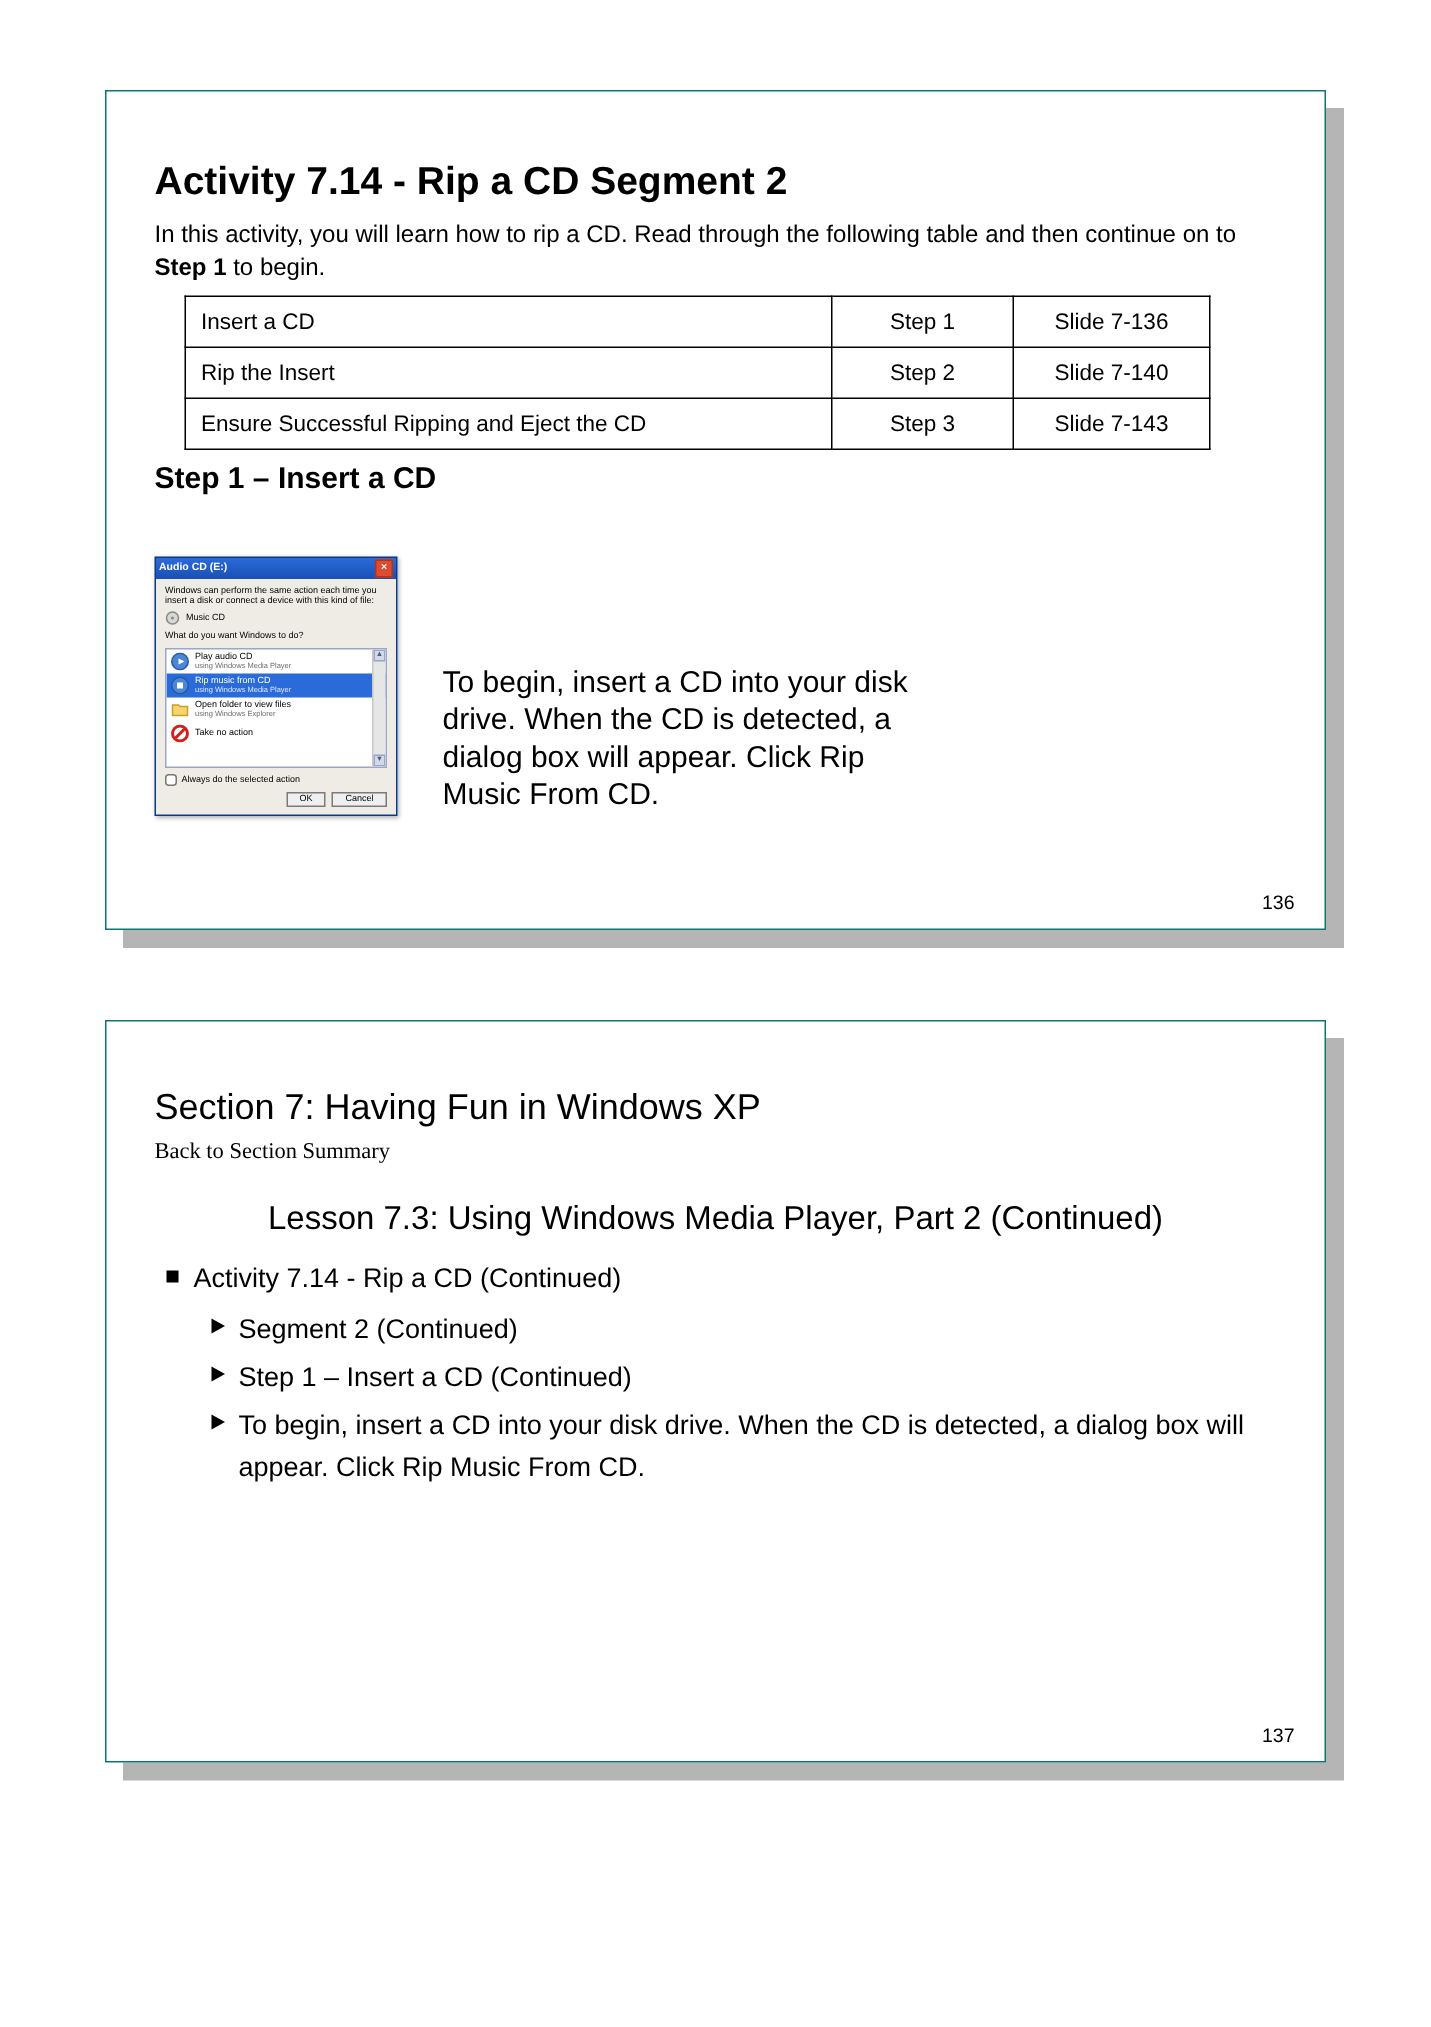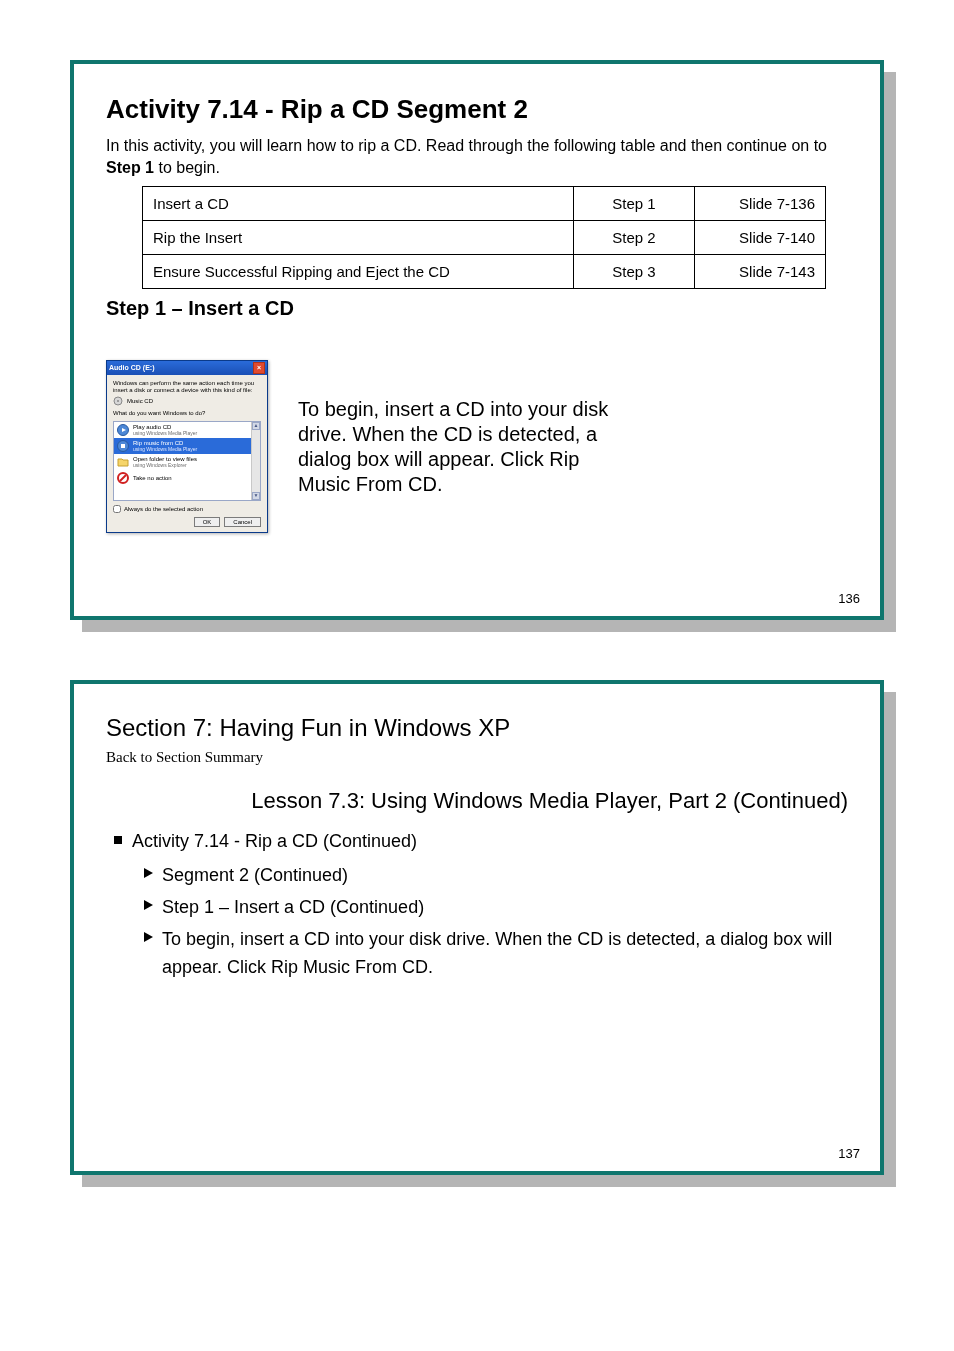--- a/index.html
+++ b/index.html
@@ -1,31 +1,31 @@
 <!DOCTYPE html>
 <html><head>
 <meta charset="utf-8">
 <style>
   html,body{margin:0;padding:0;background:#fff;font-family:Arial,Helvetica,sans-serif;color:#000}
   .page{width:954px;margin:0 auto}
   .slide-wrap{position:relative;margin:60px 70px 40px 70px}
   .slide-shadow{position:absolute;top:12px;left:12px;right:-12px;bottom:-12px;background:#b5b5b5}
-  .slide{position:relative;background:#fff;border:4px solid #0f766e;height:560px;padding:30px 32px;box-sizing:border-box}
+  .slide{position:relative;background:#fff;border:1px solid #0f766e;height:560px;padding:44px 32px;box-sizing:border-box}
   .slide-2{height:495px}
   .slide-heading{font-size:26px;font-weight:700;margin:0 0 10px 0}
   .slide-body{font-size:16px;line-height:1.35}
   .step-label{font-size:20px;margin:8px 0 12px 0}
   
-  table.summary{border-collapse:collapse;margin-left:36px;margin-top:8px}
+  table.summary{border-collapse:collapse;margin-left:20px;margin-top:8px}
   table.summary td{border:1px solid #000;padding:8px 10px;font-size:15px;vertical-align:middle}
   table.summary tr td:first-child{width:410px}
   table.summary tr td:nth-child(2){width:100px;text-align:center}
-  table.summary tr td:nth-child(3){width:110px;text-align:right}
+  table.summary tr td:nth-child(3){width:110px;text-align:center}
   
-  .dialog-area{margin-top:40px;display:flex;gap:30px;align-items:center}
+  .dialog-area{margin-top:40px;display:flex;gap:30px;align-items:flex-end}
   .win-dialog{width:160px;border:1px solid #0a3a8a;background:#efece5;font-size:6px;line-height:1.1;box-shadow:1px 1px 3px rgba(0,0,0,.3)}
   .titlebar{background:linear-gradient(#2a6bd9,#1a4fb5);color:#fff;display:flex;align-items:center;justify-content:space-between;padding:1px 2px;font-size:7px;font-weight:700}
   .titlebar .close{background:#e04a2f;border:1px solid #b13319;color:#fff;width:10px;height:10px;display:flex;align-items:center;justify-content:center;font-size:7px;cursor:pointer}
   .win-body{padding:5px 6px}
   .intro{display:flex;flex-direction:column;margin-bottom:4px}
   .cd-line{display:flex;align-items:center;gap:4px;margin-top:3px}
   .cd-line svg{flex:none}
   .question{margin:4px 0}
   .option-list{border:1px solid #9aa7c7;background:#fff;height:78px;overflow:hidden;position:relative}
   .option-list .scroll{position:absolute;right:0;top:0;bottom:0;width:8px;background:#e6e6e6;border-left:1px solid #c8c8c8;display:flex;flex-direction:column;justify-content:space-between;align-items:center}
@@ -39,21 +39,21 @@
   .always{display:flex;align-items:center;gap:3px;margin-top:4px}
   .always input{width:8px;height:8px;margin:0}
   .btnrow{display:flex;justify-content:flex-end;gap:4px;margin-top:4px}
   .winbtn{border:1px solid #7b7b7b;background:#efefef;padding:1px 8px;font-size:6px;cursor:pointer}
   .caption-col{font-size:20px}
   .caption-col .line{margin:2px 0}
   .page-num{position:absolute;right:20px;bottom:10px;font-size:13px}
   
   .s2-title{font-size:24px;margin:0 0 6px 0}
   .s2-back{font-size:15px;margin:0 0 14px 0;display:inline-block;font-family:'Times New Roman',serif}
-  .s2-sub{font-size:22px;text-align:right;margin:8px 0 14px 0}
+  .s2-sub{font-size:22px;text-align:center;margin:8px 0 14px 0}
   .s2-list{font-size:18px;line-height:1.55;padding-left:8px}
   .s2-list .b1{margin:6px 0;padding-left:18px;position:relative}
   .s2-list .b1:before{content:"";position:absolute;left:0;top:8px;width:8px;height:8px;background:#000}
   .s2-list .b2{margin:4px 0 4px 30px;padding-left:18px;position:relative}
   .s2-list .b2:before{content:"";position:absolute;left:0;top:6px;width:9px;height:9px;border-left:9px solid #000;border-top:5px solid transparent;border-bottom:5px solid transparent;width:0;height:0}
 </style>
 </head>
 <body>
 
 <div class="page">

